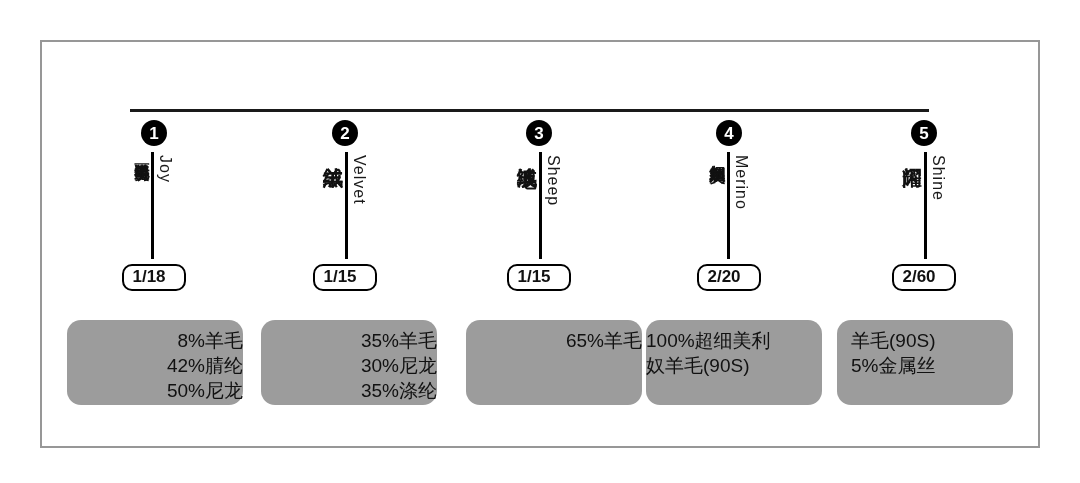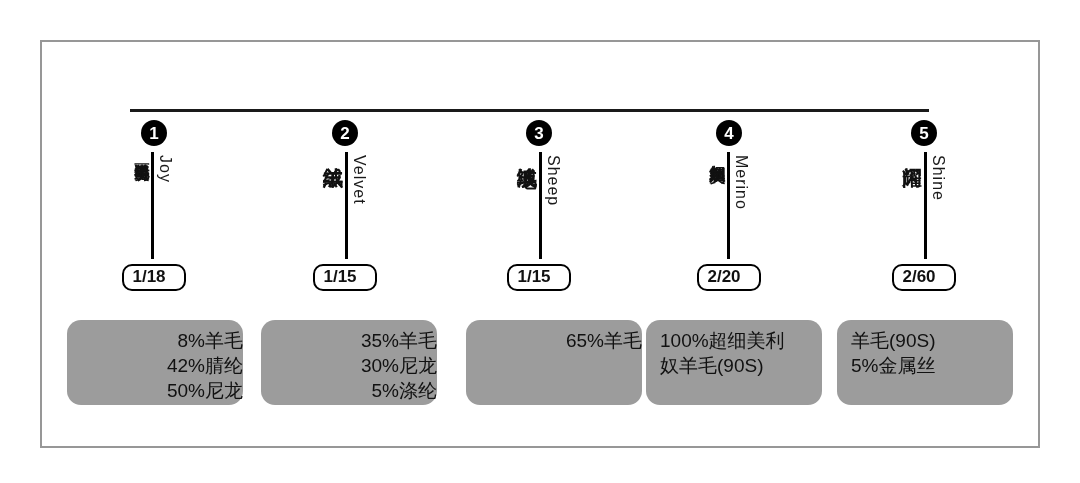--- a/index.html
+++ b/index.html
@@ -126,21 +126,21 @@
     border-radius: 14px;
     padding-top: 8px;
     color: #111111;
     font-size: 19px;
     line-height: 25px;
     text-align: right;
   }
   .box-1 { left: 25px;  }
   .box-2 { left: 219px; }
   .box-3 { left: 424px; }
-  .box-4 { left: 604px; text-align: left; padding-left: 14px; padding-right: 6px; }
+  .box-4 { left: 604px; text-align: left; padding-right: 6px; }
   .box-5 { left: 795px; text-align: left; padding-left: 14px; padding-right: 6px; }
 </style>
 </head>
 <body>
 
 <div class="canvas">
   <div class="frame">
 
     <div class="rule"></div>
 
@@ -196,21 +196,21 @@
 
     <div class="box box-1">
       <div>8%羊毛</div>
       <div>42%腈纶</div>
       <div>50%尼龙</div>
     </div>
 
     <div class="box box-2">
       <div>35%羊毛</div>
       <div>30%尼龙</div>
-      <div>5%涤纶</div>
+      <div>35%涤纶</div>
     </div>
 
     <div class="box box-3">
       <div>65%羊毛</div>
     </div>
 
     <div class="box box-4">
       <div>100%超细美利</div>
       <div>奴羊毛(90S)</div>
     </div>

